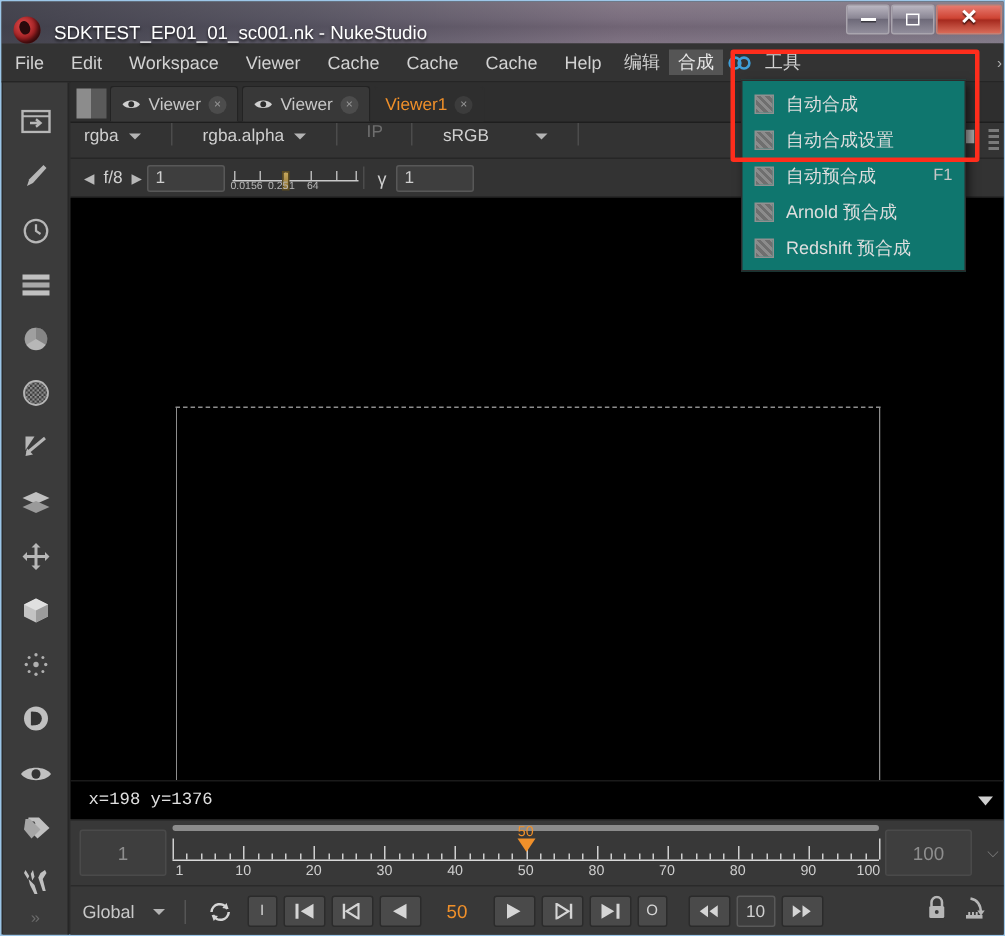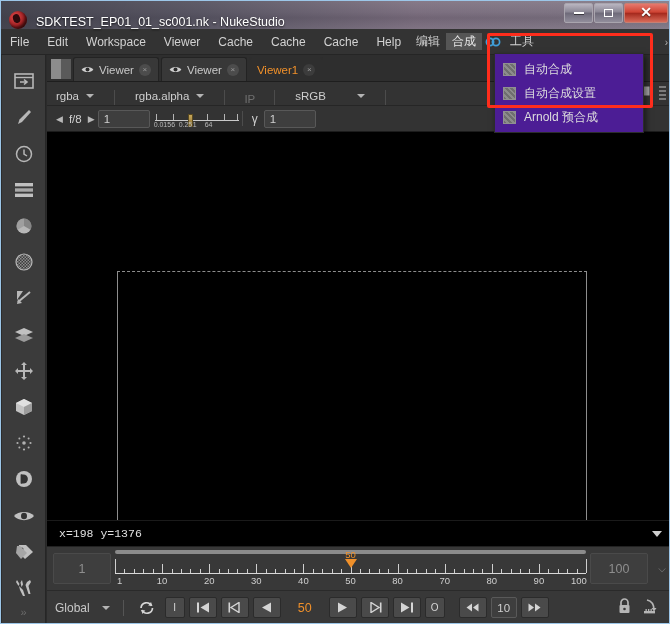--- a/index.html
+++ b/index.html
@@ -139,21 +139,21 @@
   .tab-close {
     width:12px; height:12px; border-radius:50%;
     background:#4c4c4c; color:#9a9a9a;
     font-size:8px; line-height:12px; text-align:center;
   }
   .tab.selected .tab-close { background:#3c3c3c; }
 
   
   .chan-row {
     height:24px; background:#333333;
-    display:flex; align-items:flex-end; gap:12px;
+    display:flex; align-items:flex-start; gap:12px;
     border-bottom:1px solid #262626;
     padding-left:4px;
     position:relative;
   }
   .combo {
     display:flex; align-items:center; gap:7px;
     height:18px; padding:0 5px;
     color:#cfcfcf; font-size:11.5px;
   }
   .caret-dn {
@@ -299,21 +299,21 @@
   
   .hl-rect {
     position:absolute; left:486px; top:32px; width:166px; height:75px;
     border:3px solid #ff2d1c; border-radius:2px;
     pointer-events:none; z-index:60;
   }
 
   
   .dropdown {
     position:absolute; left:493px; top:52px; width:150px;
-    background:#4c1d95; border:1px solid #2c2c2c;
+    background:#0f766e; border:1px solid #2c2c2c;
     z-index:50; padding:3px 0;
     box-shadow: 2px 3px 6px rgba(0,0,0,.55);
   }
   .dd-item {
     display:flex; align-items:center; gap:8px;
     height:24px; padding:0 8px;
     color:#dedede; font-size:12px; white-space:nowrap;
     position:relative;
   }
   .dd-icon {
@@ -740,20 +740,30 @@
       <span>自动合成</span>
       <span class="dd-shortcut"></span>
     </div>
     <div class="dd-item">
       <span class="dd-icon"></span>
       <span>自动合成设置</span>
       <span class="dd-shortcut"></span>
     </div>
     <div class="dd-item">
       <span class="dd-icon"></span>
+      <span>自动预合成</span>
+      <span class="dd-shortcut">F1</span>
+    </div>
+    <div class="dd-item">
+      <span class="dd-icon"></span>
       <span>Arnold 预合成</span>
       <span class="dd-shortcut"></span>
     </div>
+    <div class="dd-item">
+      <span class="dd-icon"></span>
+      <span>Redshift 预合成</span>
+      <span class="dd-shortcut"></span>
+    </div>
   </div>
 
   <div class="hl-rect"></div>
 
 </div>
 
 </body></html>

